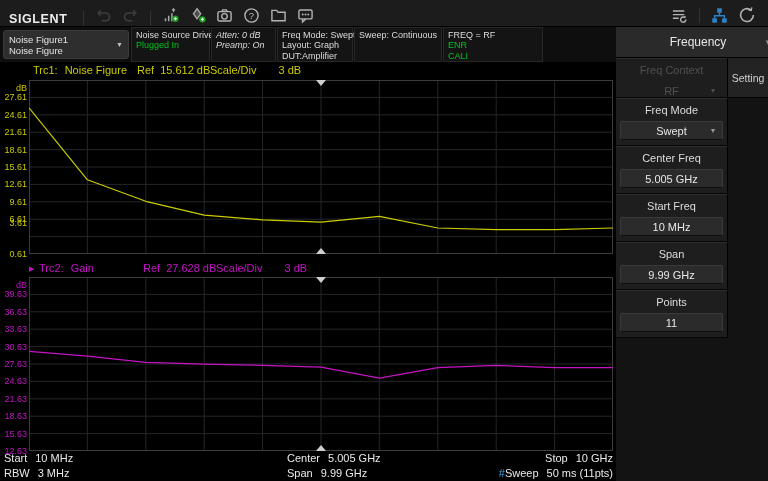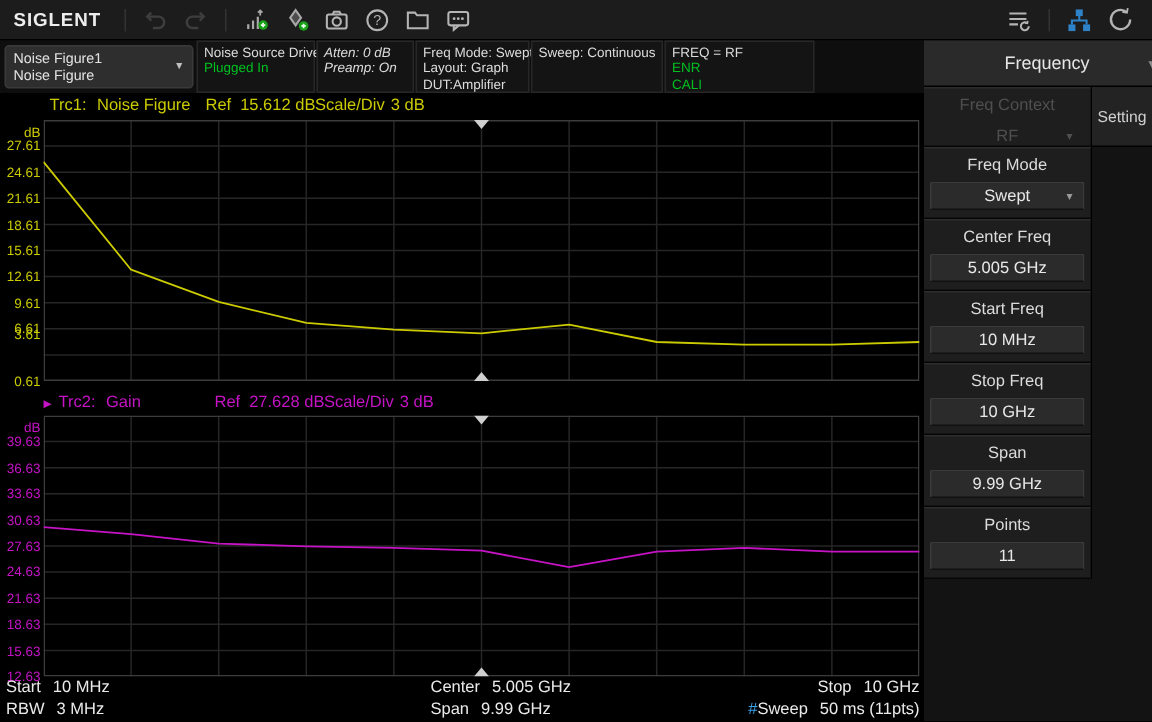--- a/index.html
+++ b/index.html
@@ -1,21 +1,21 @@
 <!DOCTYPE html>
 <html><head>
 <meta charset="utf-8">
 <style>
   html,body{margin:0;padding:0;background:#000;}
   *{box-sizing:border-box;font-family:"Liberation Sans",sans-serif;}
   .app{position:relative;width:768px;height:481px;background:#000;overflow:hidden;}
 
   
   .toolbar{position:absolute;left:0;top:0;width:768px;height:27px;background:#1c1c1c;
-           display:flex;align-items:center;border-bottom:1px solid #000;}
+           display:flex;align-items:flex-end;border-bottom:1px solid #000;}
   .logo{font-size:12.5px;font-weight:bold;letter-spacing:.6px;color:#ededed;margin:0 10px 0 9px;}
   .tsep{width:1px;height:15px;background:#333;margin:0 6px;}
   .tbi{width:27px;height:22px;display:flex;align-items:center;justify-content:center;
        background:none;border:none;padding:0;cursor:pointer;}
   .tbsp{flex:1;}
   .tbright{display:flex;align-items:center;margin-right:8px;}
 
   
   .statusbar{position:absolute;left:0;top:27px;width:616px;height:35px;background:#0e0e0e;display:flex;}
   .meas-select{width:126px;height:29px;margin:3px 2px 0 3px;background:#2e2e2e;border:1px solid #3a3a3a;
@@ -33,21 +33,21 @@
   .cell-line.green{color:#00c020;}
 
   
   .graphs{position:absolute;left:0;top:62px;width:616px;height:419px;background:#000;}
   .thead{position:absolute;left:0;width:616px;height:14px;font-size:11px;display:flex;padding-left:33px;white-space:nowrap;}
   .thead.t1{top:2px;color:#cbcb00;}
   .thead.t2{top:200px;color:#c513c5;}
   .tname{width:104px;display:inline-flex;gap:7px;}
   .t2 .tname{margin-left:6px;}
   .tref{width:73px;display:inline-flex;gap:6px;}
-  .tscale{display:inline-flex;gap:4px;}
+  .tscale{display:inline-flex;gap:22px;}
   .tmark{position:absolute;left:29px;top:3px;font-size:7px;}
   .chart{position:absolute;left:0;width:616px;height:174px;}
   #chart0{top:18px;}
   #chart1{top:215px;}
   .gutter{position:absolute;left:0;top:0;width:28px;height:174px;}
   .gutter span{position:absolute;right:1px;transform:translateY(-50%);font-size:9px;white-space:nowrap;padding-left:20px;}
   .chart svg{position:absolute;left:29px;top:0;}
 
   
   .footer{position:absolute;left:0;top:389px;width:616px;height:30px;color:#eaeaea;}
@@ -363,26 +363,20 @@
             <span>5.005 GHz</span>
           </div>
         </div>
         <div class="pgroup">
           <div class="plabel">Start Freq</div>
           <div class="pvalue">
             <span>10 MHz</span>
           </div>
         </div>
         <div class="pgroup">
-          <div class="plabel">Stop Freq</div>
-          <div class="pvalue">
-            <span>10 GHz</span>
-          </div>
-        </div>
-        <div class="pgroup">
           <div class="plabel">Span</div>
           <div class="pvalue">
             <span>9.99 GHz</span>
           </div>
         </div>
         <div class="pgroup">
           <div class="plabel">Points</div>
           <div class="pvalue">
             <span>11</span>
           </div>

